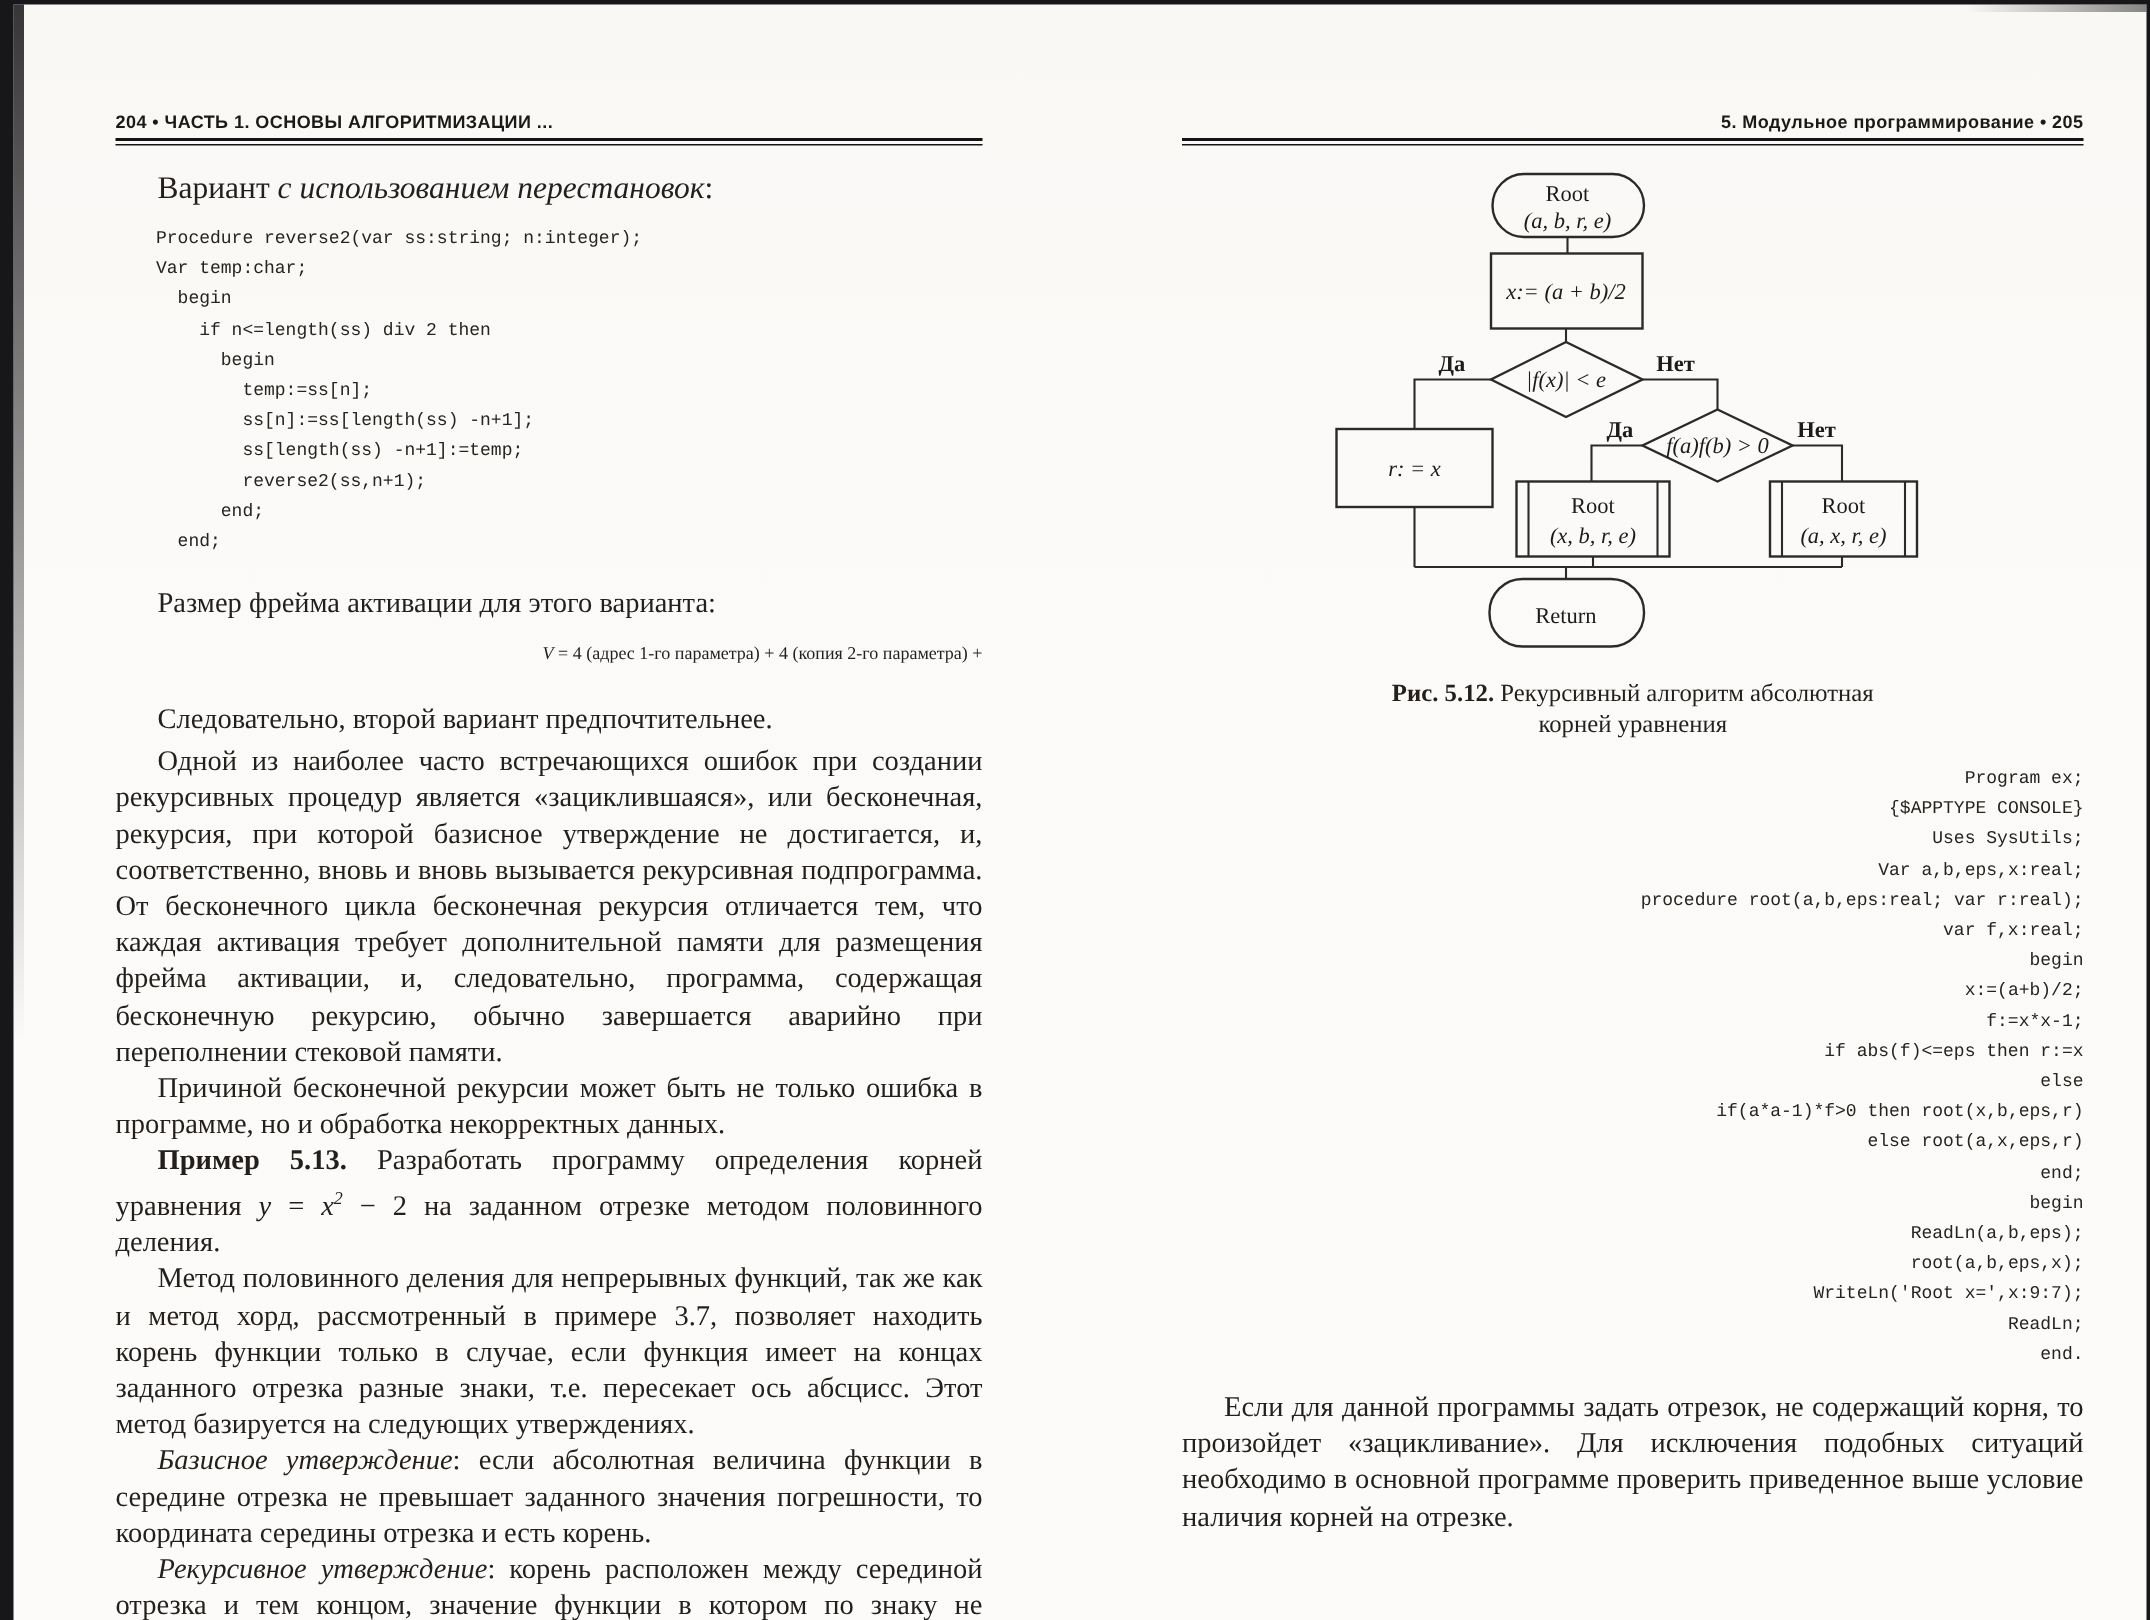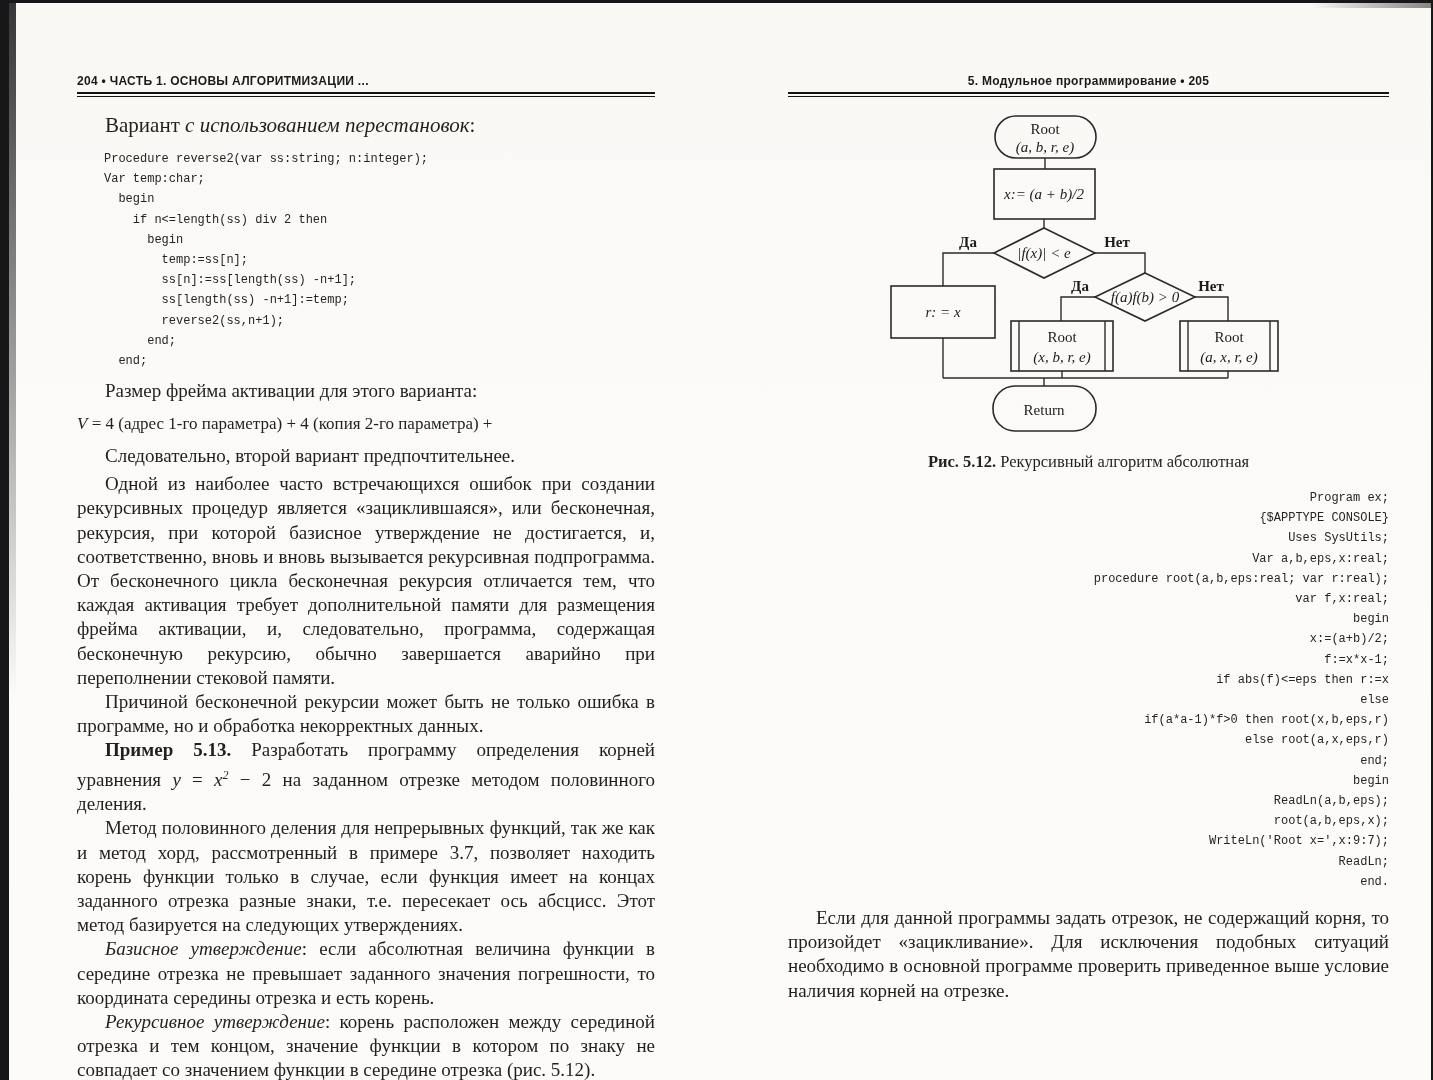--- a/index.html
+++ b/index.html
@@ -22,38 +22,38 @@
   }
   .page{position:absolute;top:0;}
   .page-left{left:68px;width:578px;}
   .page-right{left:779px;width:601px;}
 
   .running-head{
     margin-top:71px;
     font-family:"Liberation Sans",sans-serif;font-weight:bold;
     font-size:12px;letter-spacing:.3px;color:#1c1a18;
   }
-  .page-right .running-head{text-align:center;}
+  .page-right .running-head{text-align:right;}
   .head-rule{margin-top:4px;border-top:2.5px solid #141414;border-bottom:1px solid #141414;height:2px;}
 
   .variant-heading{margin:16px 0 0 28px;font-size:21px;}
   .it{font-style:italic;}
   .bold{font-weight:bold;}
 
   pre.code{
     font-family:"Liberation Mono","DejaVu Sans Mono",monospace;
     font-size:12px;line-height:20.2px;color:#262420;
     margin:11px 0 0 27px;
   }
   .page-right pre.code{margin:16px 0 0 26px;text-align:right;}
 
   .para{font-size:19px;line-height:24.2px;text-align:justify;text-indent:28px;margin:0;}
-  .mt4{margin-top:4px;}.mt8{margin-top:8px;}.mt14{margin-top:14px;}
+  .mt4{margin-top:4px;}.mt8{margin-top:20px;}.mt14{margin-top:14px;}
 
-  .formula{text-align:left;font-size:17px;line-height:23.5px;margin-top:9px;text-indent:0;}
+  .formula{text-align:right;font-size:12px;line-height:23.5px;margin-top:9px;text-indent:0;}
   .formula div{text-indent:0;}
 
   .fig-caption{text-align:center;font-size:16.5px;line-height:21px;margin-top:8px;text-indent:0;}
 
   svg.flowchart{display:block;margin:6px 0 0 80px;}
   .fc-shape{fill:none;stroke:#2b2a28;stroke-width:1.6;}
   .fc-line{stroke:#2b2a28;stroke-width:1.4;fill:none;}
   svg.flowchart text{
     font-family:"Liberation Serif",serif;font-size:15px;fill:#1d1b19;
     text-anchor:middle;
@@ -156,20 +156,21 @@
       <line class="fc-line" x1="360" y1="268" x2="360" y2="275"></line>
       <line class="fc-line" x1="75" y1="275" x2="360" y2="275"></line>
       <line class="fc-line" x1="176" y1="275" x2="176" y2="283"></line>
 
       <rect class="fc-shape" x="125" y="283" width="103" height="45" rx="22"></rect>
       <text class="fc-name" x="176" y="312">Return</text>
     </svg>
 
     <div class="fig-caption">
       <div><span class="bold">Рис. 5.12.</span><span> Рекурсивный алгоритм абсолютная</span></div>
+      <div>корней уравнения</div>
     </div>
 
     <pre class="code">Program ex;
 {$APPTYPE CONSOLE}
 Uses SysUtils;
 Var a,b,eps,x:real;
 procedure root(a,b,eps:real; var r:real);
   var f,x:real;
     begin
       x:=(a+b)/2;

